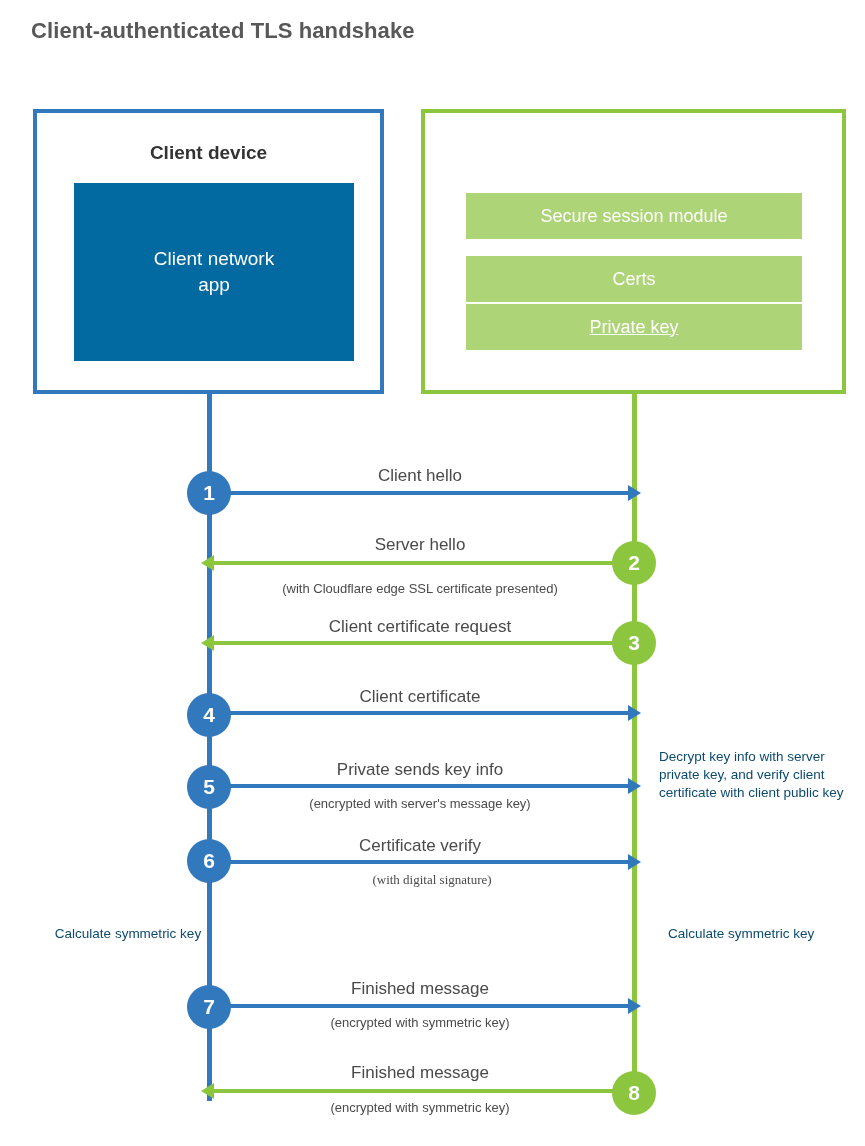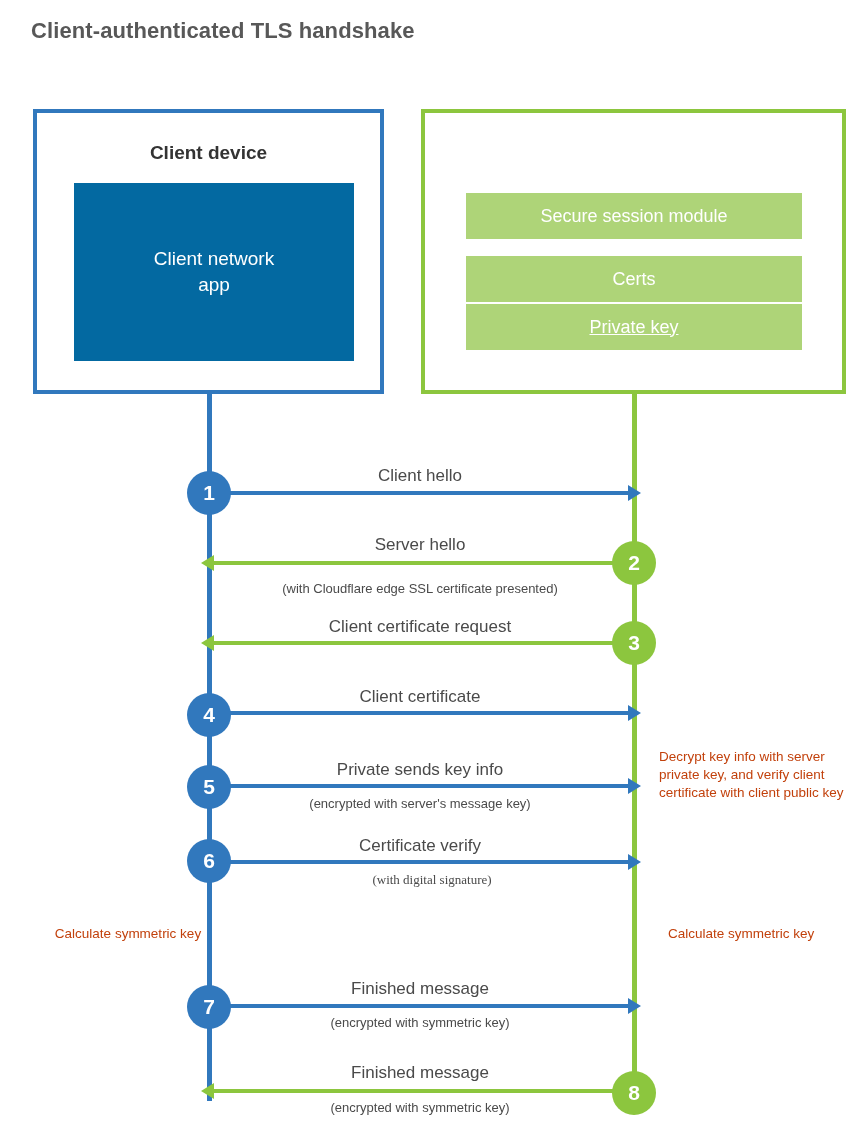--- a/index.html
+++ b/index.html
@@ -167,21 +167,21 @@
     font-size: 13px;
     color: #4a4a4a;
     white-space: nowrap;
   }
 
   
   .side-note {
     position: absolute;
     font-size: 13.5px;
     line-height: 1.35;
-    color: #c2410c;
+    color: #0c4a6e;
   }
   #note-decrypt {
     left: 659px;
     top: 748px;
     width: 190px;
     text-align: left;
   }
   #note-calc-client {
     left: 48px;
     top: 925px;

